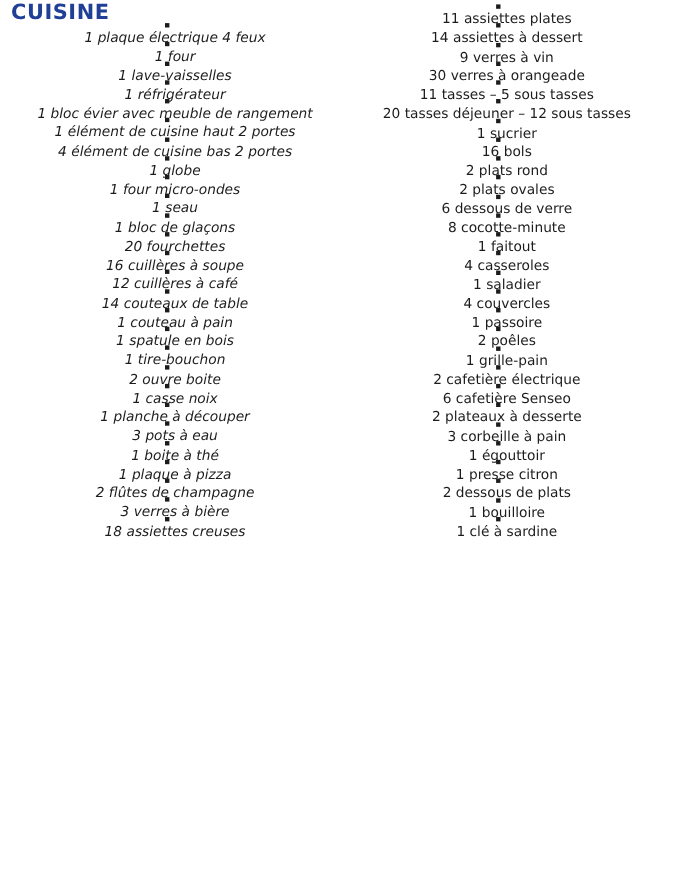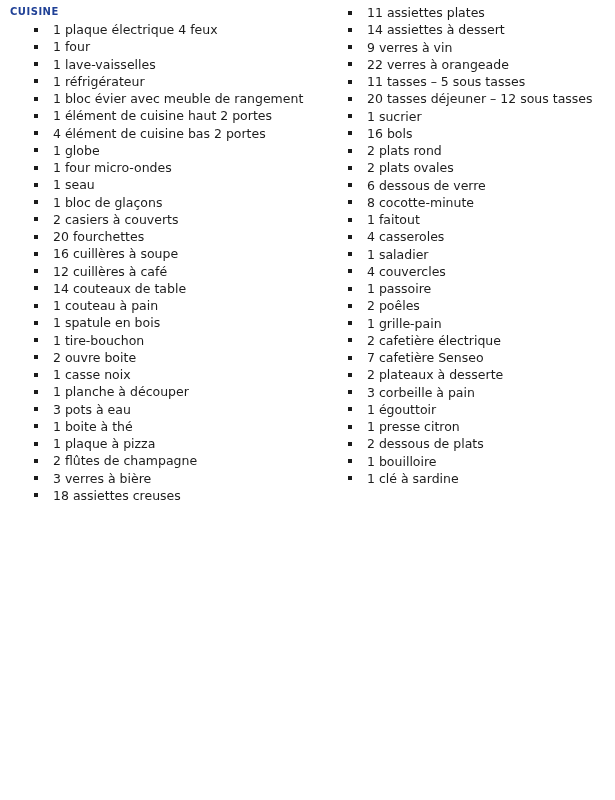--- a/index.html
+++ b/index.html
@@ -19,36 +19,37 @@
     width: 615px;
     height: 800px;
     background: var(--bg-color);
     overflow: hidden;
   }
   .title {
     position: absolute;
     left: 10px;
     top: 3px;
     margin: 0;
-    font-size: 10px;
+    font-size: 19px;
     line-height: 17.25px;
     font-weight: bold;
     color: var(--title-color);
     letter-spacing: 0.5px;
     white-space: nowrap;
   }
   .col {
     position: absolute;
   }
-  .col-left  { left: 34px;  top: 21px; }
+  .col-left  { left: 34px;  top: 21px; font-style: italic; }
   .col-right { left: 348px; top: 4px;  }
   .li {
     display: flex;
     align-items: center;
     height: 17.25px;
+    flex-direction: column;
   }
   .bullet {
     flex: 0 0 auto;
     width: 4px;
     height: 4px;
     background: var(--text-color);
     margin-right: 15px;
   }
   .txt {
     font-size: 12.5px;
@@ -103,24 +104,20 @@
       <div class="li">
         <span class="bullet"></span>
         <span class="txt">1 seau</span>
       </div>
       <div class="li">
         <span class="bullet"></span>
         <span class="txt">1 bloc de glaçons</span>
       </div>
       <div class="li">
         <span class="bullet"></span>
-        <span class="txt">2 casiers à couverts</span>
-      </div>
-      <div class="li">
-        <span class="bullet"></span>
         <span class="txt">20 fourchettes</span>
       </div>
       <div class="li">
         <span class="bullet"></span>
         <span class="txt">16 cuillères à soupe</span>
       </div>
       <div class="li">
         <span class="bullet"></span>
         <span class="txt">12 cuillères à café</span>
       </div>
@@ -186,21 +183,21 @@
       <div class="li">
         <span class="bullet"></span>
         <span class="txt">14 assiettes à dessert</span>
       </div>
       <div class="li">
         <span class="bullet"></span>
         <span class="txt">9 verres à vin</span>
       </div>
       <div class="li">
         <span class="bullet"></span>
-        <span class="txt">22 verres à orangeade</span>
+        <span class="txt">30 verres à orangeade</span>
       </div>
       <div class="li">
         <span class="bullet"></span>
         <span class="txt">11 tasses – 5 sous tasses</span>
       </div>
       <div class="li">
         <span class="bullet"></span>
         <span class="txt">20 tasses déjeuner – 12 sous tasses</span>
       </div>
       <div class="li">
@@ -254,21 +251,21 @@
       <div class="li">
         <span class="bullet"></span>
         <span class="txt">1 grille-pain</span>
       </div>
       <div class="li">
         <span class="bullet"></span>
         <span class="txt">2 cafetière électrique</span>
       </div>
       <div class="li">
         <span class="bullet"></span>
-        <span class="txt">7 cafetière Senseo</span>
+        <span class="txt">6 cafetière Senseo</span>
       </div>
       <div class="li">
         <span class="bullet"></span>
         <span class="txt">2 plateaux à desserte</span>
       </div>
       <div class="li">
         <span class="bullet"></span>
         <span class="txt">3 corbeille à pain</span>
       </div>
       <div class="li">

